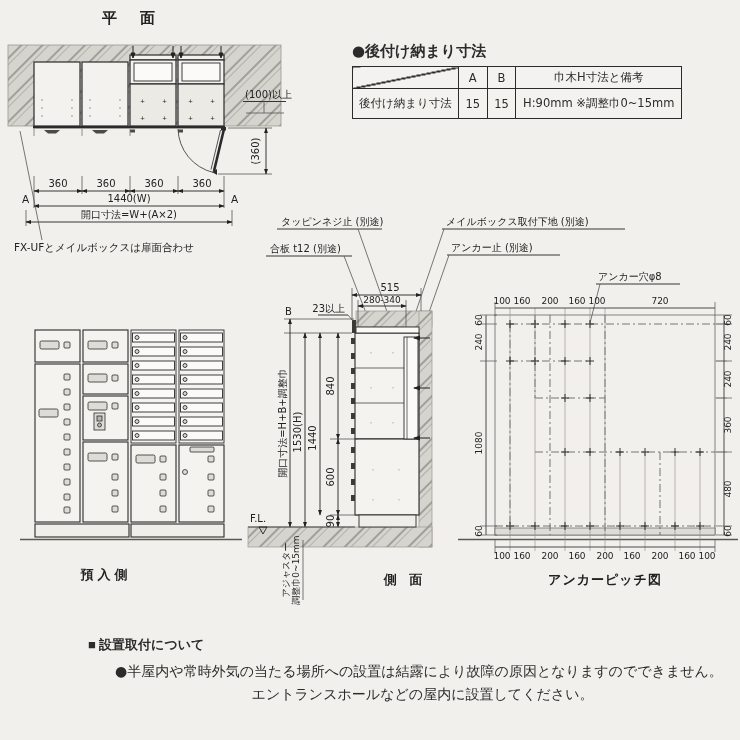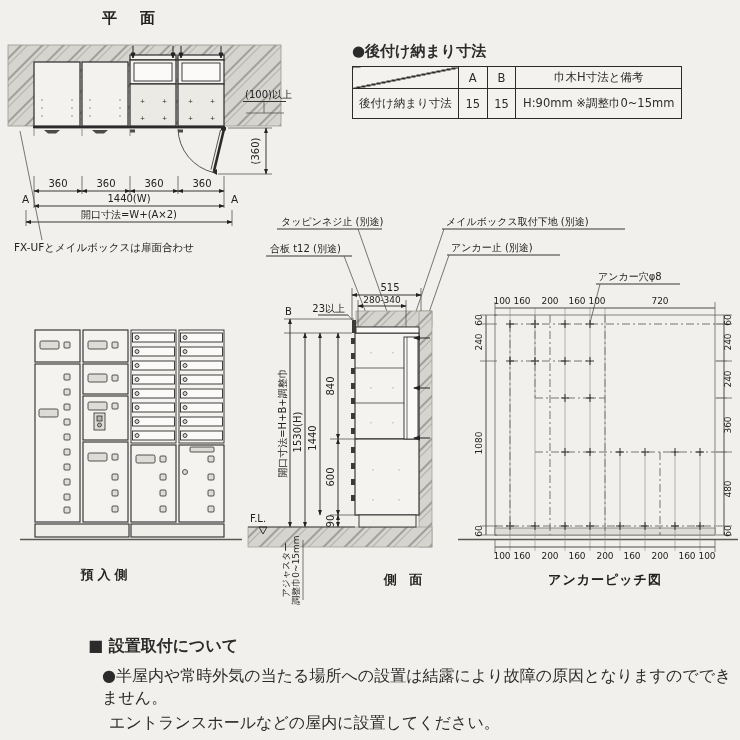--- a/index.html
+++ b/index.html
@@ -14,22 +14,22 @@
   
   #spec-block{left:352px;top:42px;width:330px;}
   #spec-title{font-size:15px;font-weight:bold;margin:0 0 5px 0;}
   table.spec{border-collapse:collapse;background:#f4f2ee;}
   table.spec td,table.spec th{border:1.6px solid #2b2b2b;font-size:11.5px;font-weight:normal;
       padding:3px 6px;text-align:center;white-space:nowrap;}
   td.diag{width:92px;background:
       linear-gradient(to bottom right,rgba(0,0,0,0) calc(50% - 0.8px),#2b2b2b calc(50% - 0.8px),#2b2b2b calc(50% + 0.8px),rgba(0,0,0,0) calc(50% + 0.8px));}
   
   #notes{left:88px;top:636px;width:648px;}
-  #notes-title{font-size:16px;font-weight:bold;margin:0 0 8px 0;}
-  .note-line{font-size:16px;margin:0 0 4px 14px;line-height:1.35;}
+  #notes-title{font-size:13px;font-weight:bold;margin:0 0 8px 0;font-family:Liberation Serif, serif;}
+  .note-line{font-size:14px;margin:0 0 4px 14px;line-height:1.35;text-align:center;}
   .note-line.indent{margin-left:21px;}
 </style>
 </head>
 <body>
 
 <svg class="abs" style="left:0;top:0" width="300" height="262" viewBox="0 0 300 262">
   <defs>
     <pattern id="hatch1" patternUnits="userSpaceOnUse" width="15" height="15" patternTransform="rotate(-45)">
       <rect width="15" height="15" fill="#d6d4cf"></rect>
       <line x1="0" y1="2" x2="15" y2="2" stroke="#8f8d87" stroke-width="1.5"></line>

